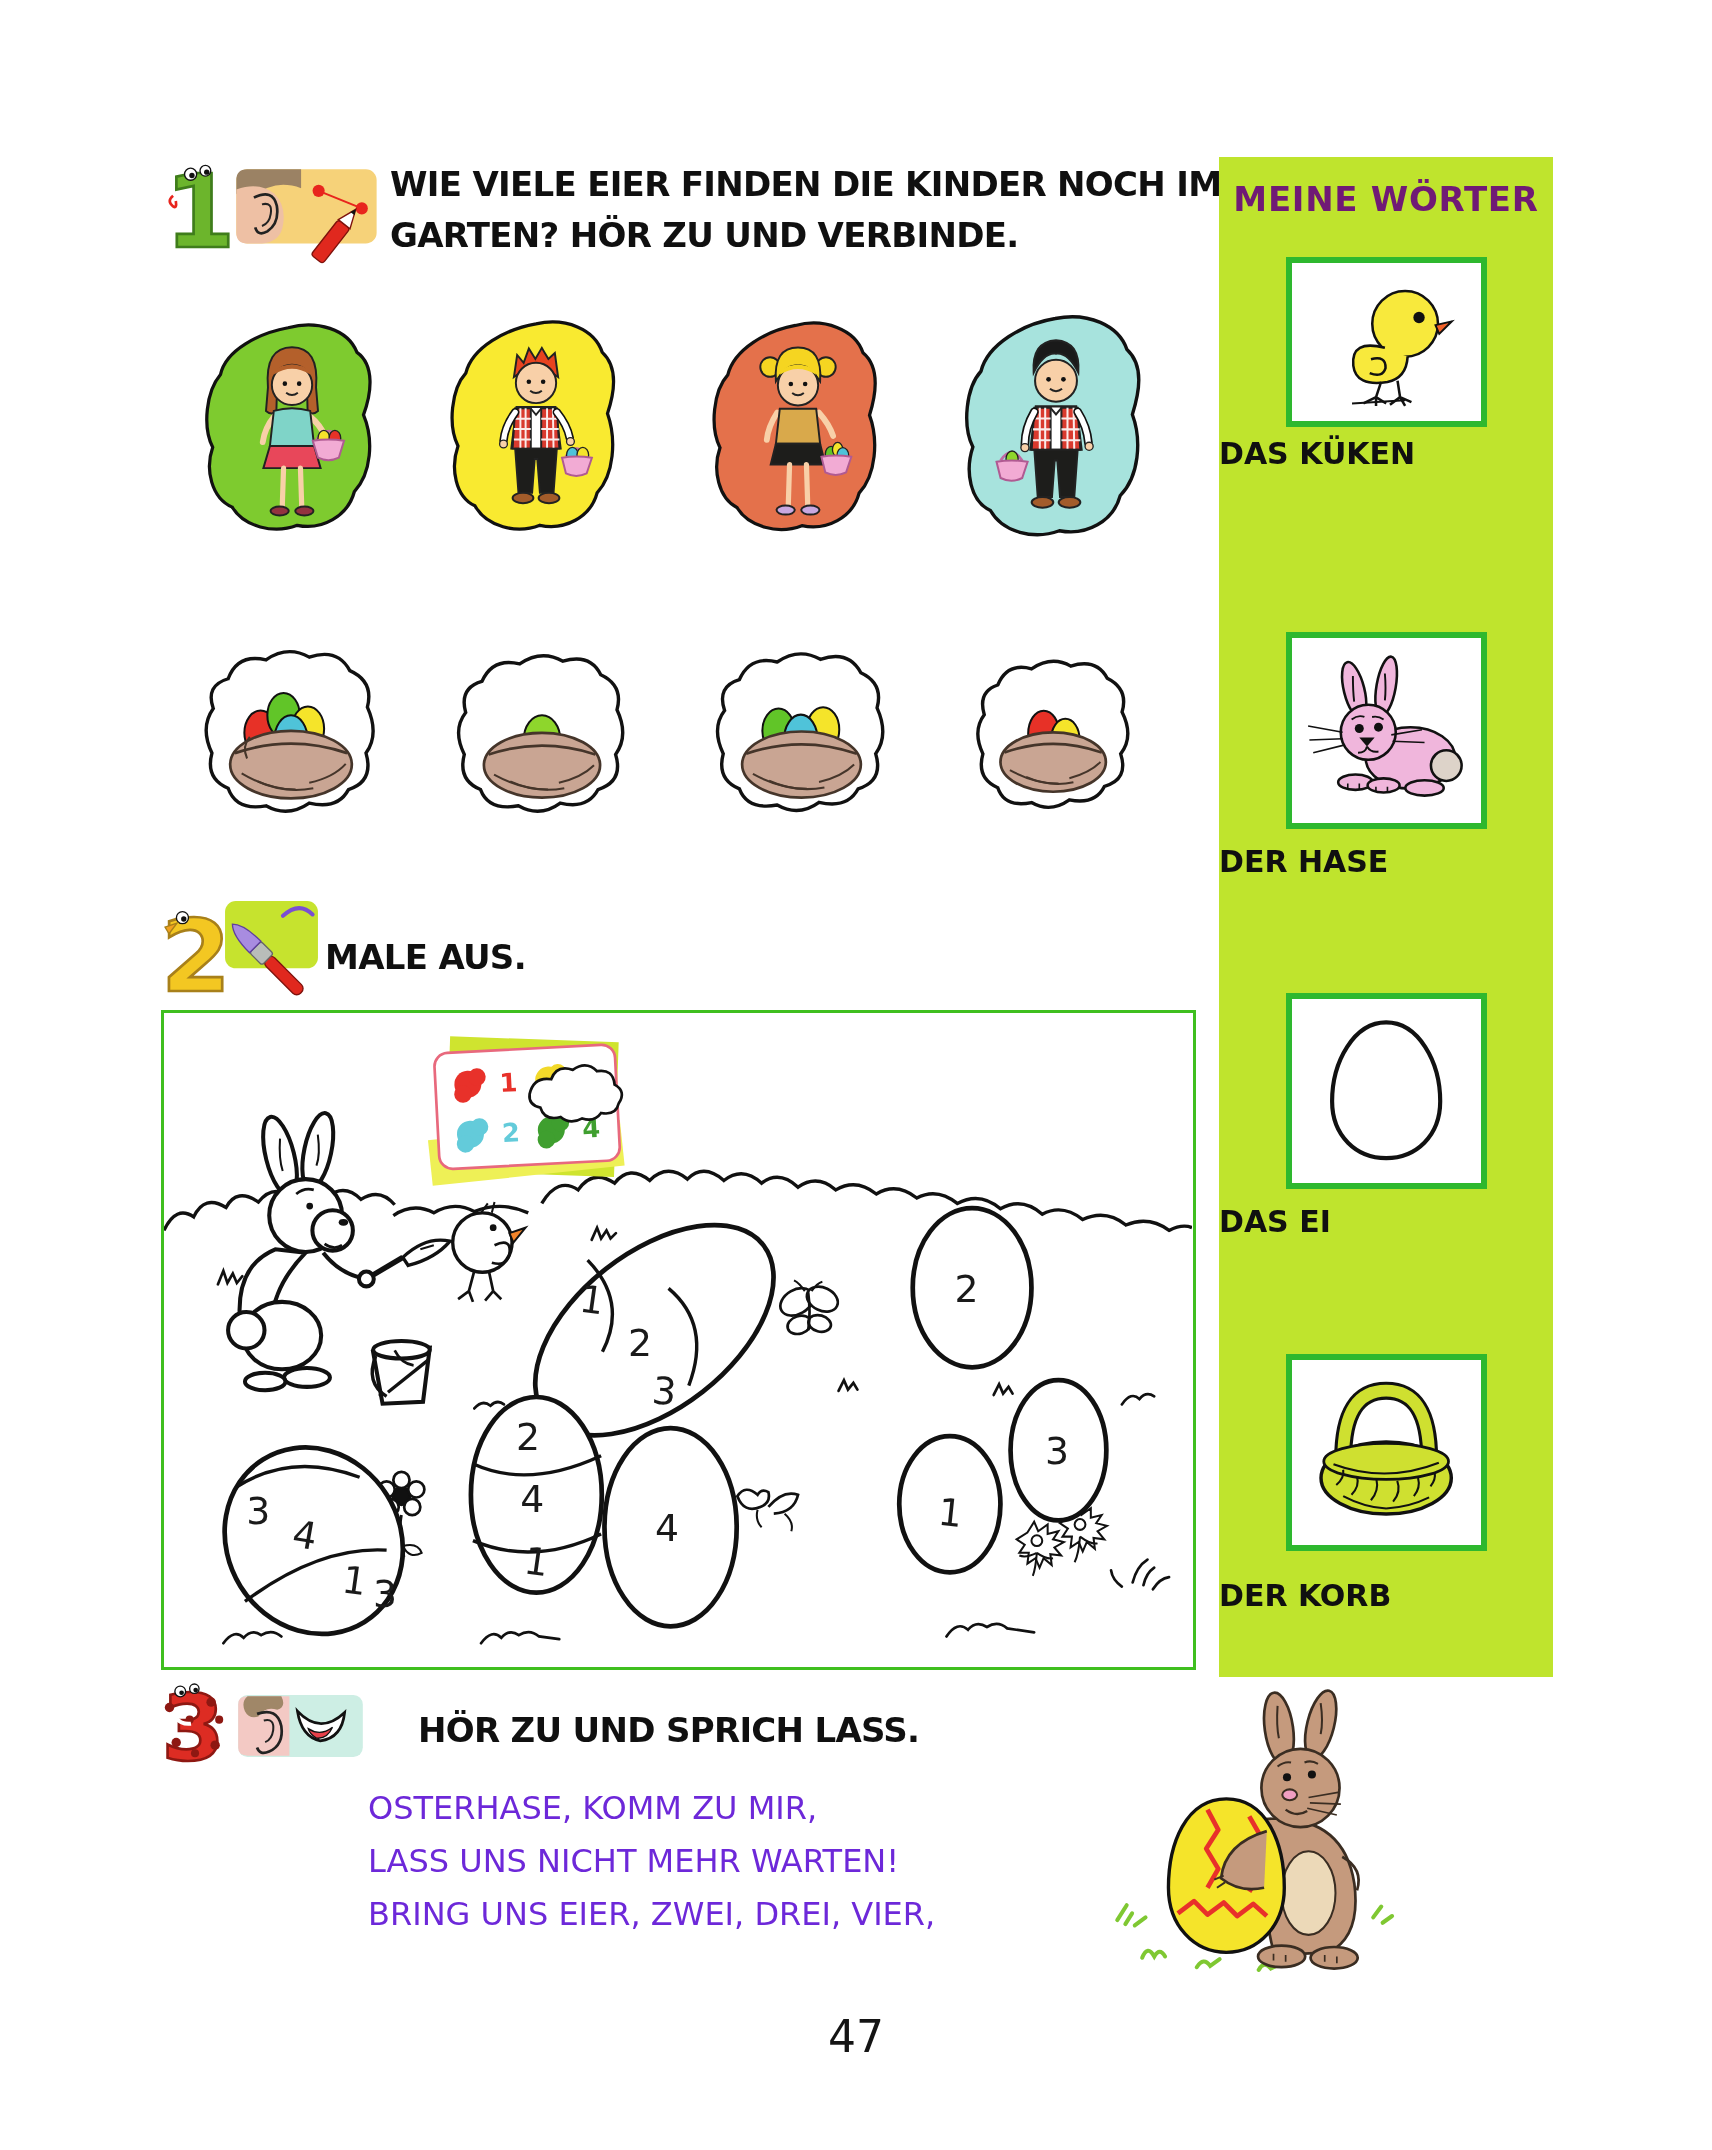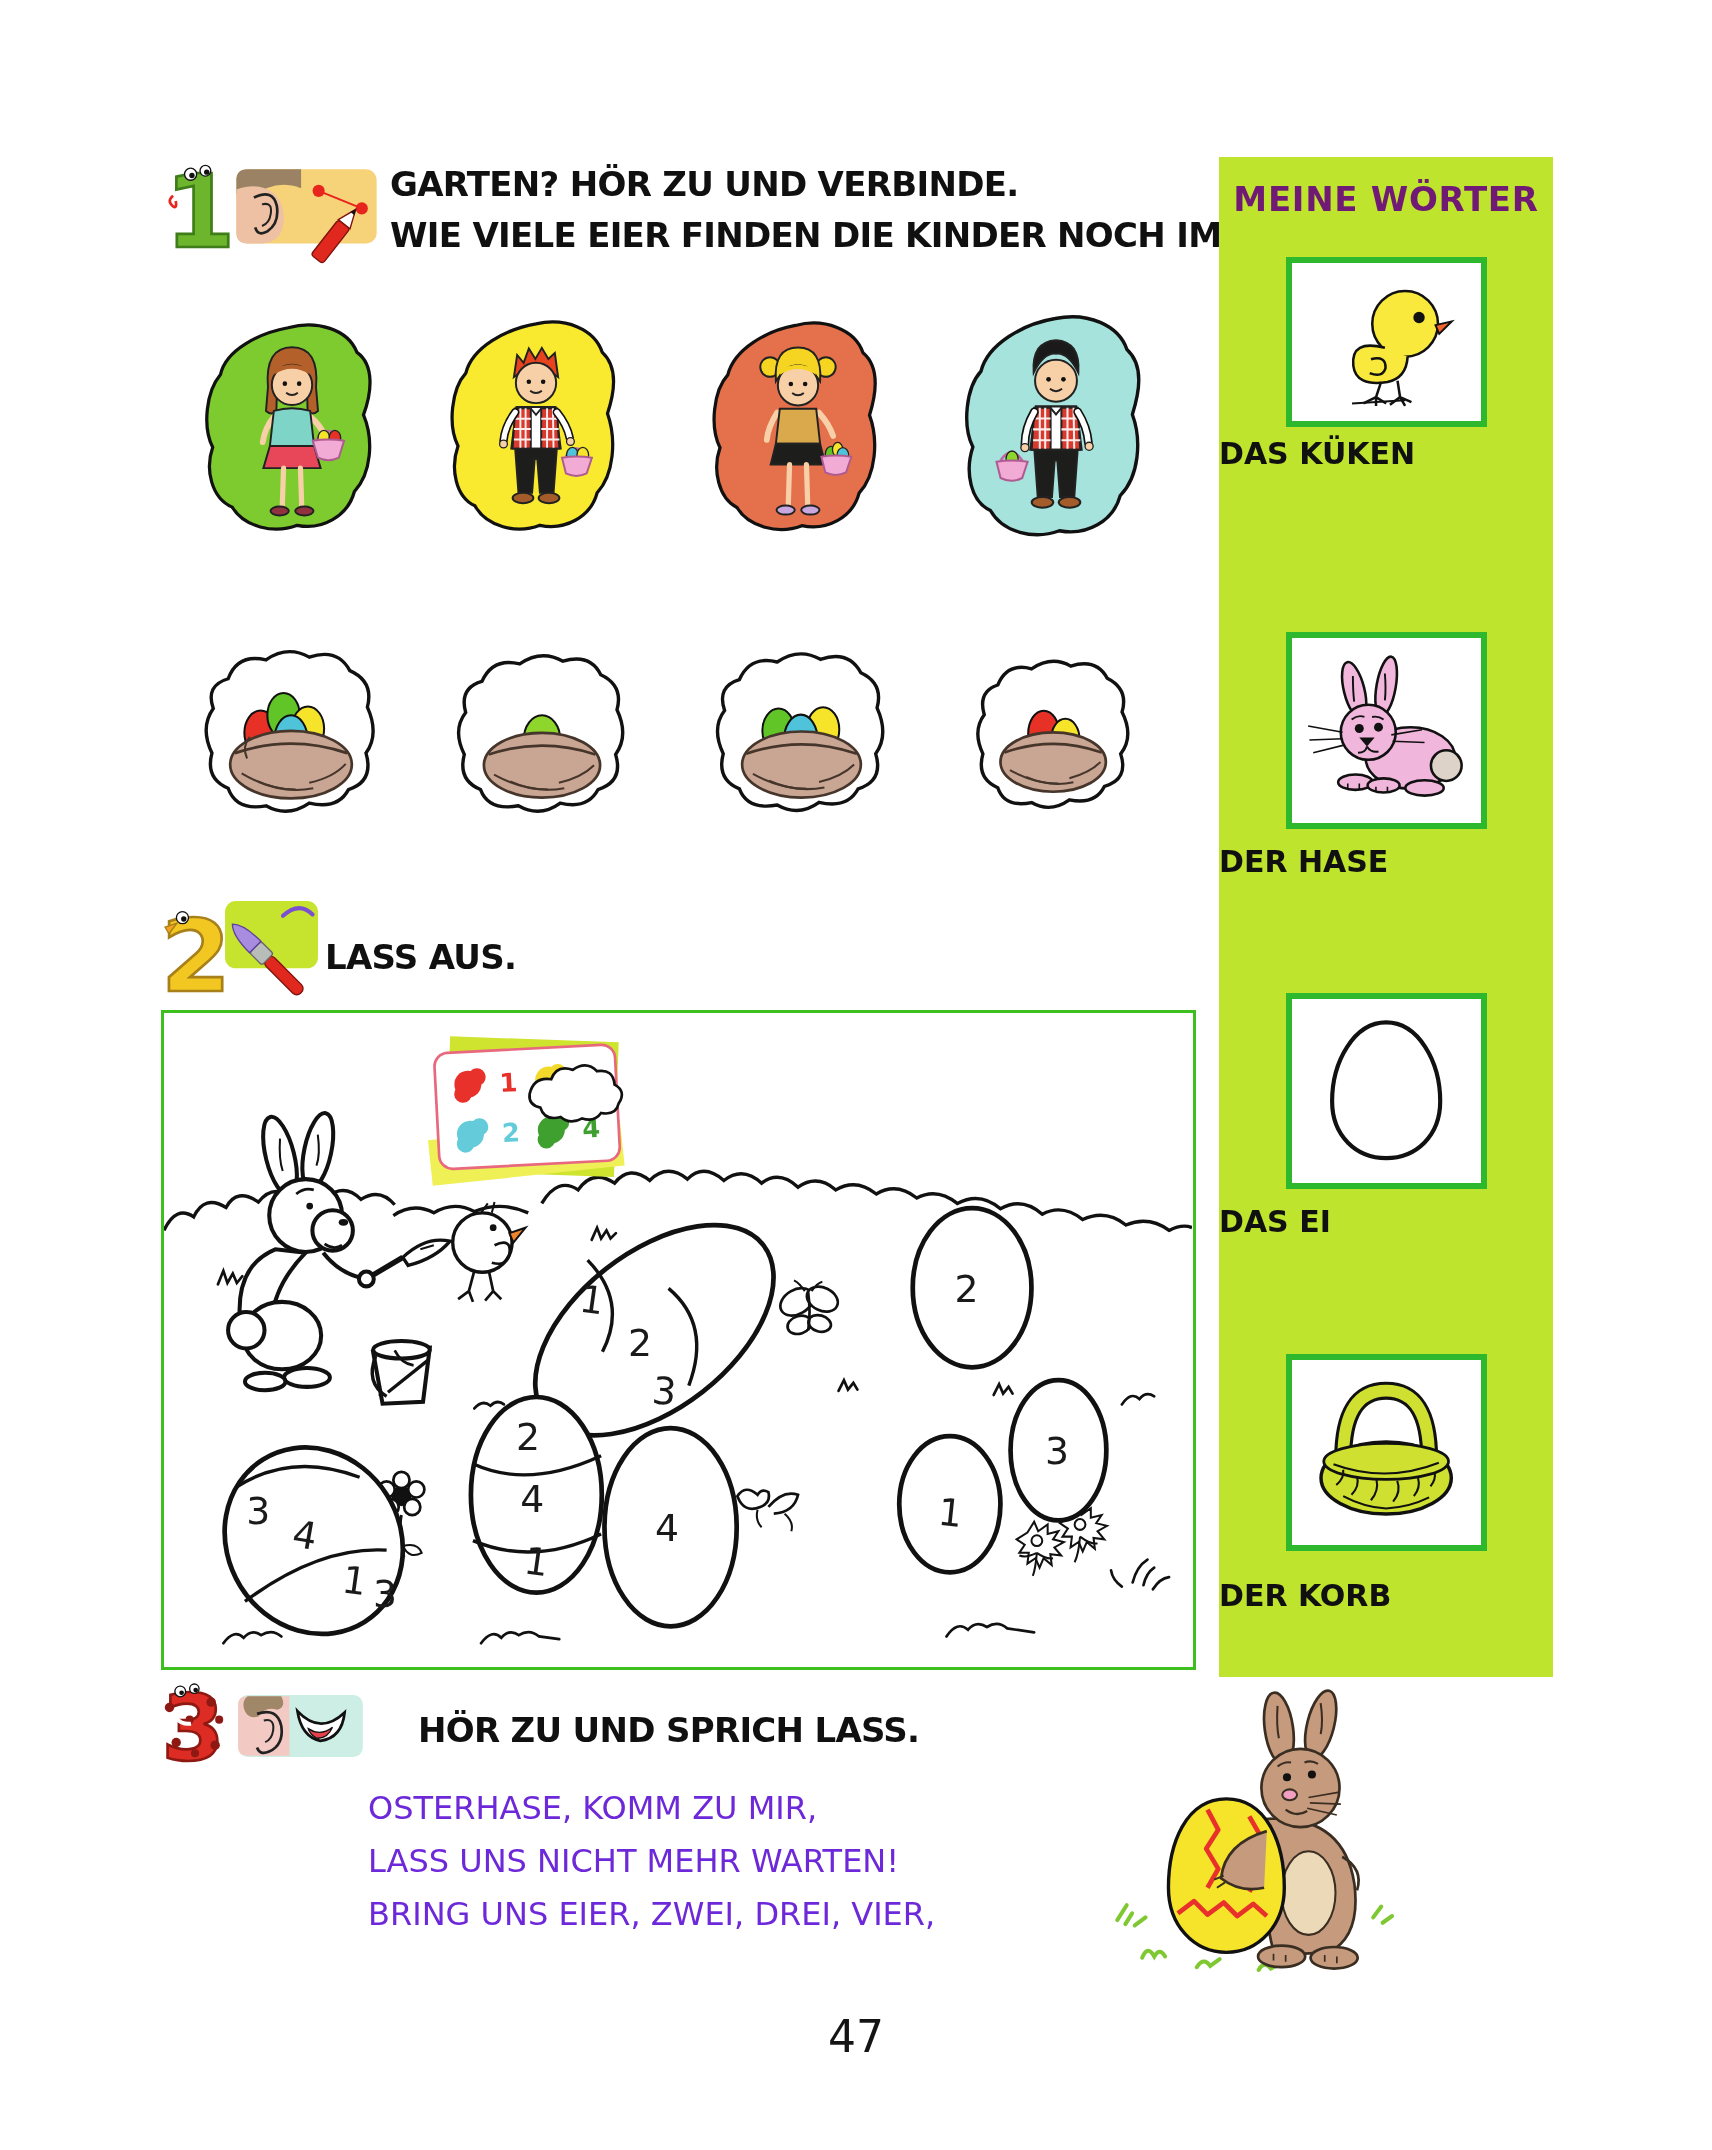--- a/index.html
+++ b/index.html
@@ -44,22 +44,22 @@
     <circle cx="188" cy="64" r="9" fill="#e8251d"></circle>
     <path d="M124,38 L188,64" stroke="#e8251d" stroke-width="3"></path>
     <g transform="rotate(38 152 100)">
       <rect x="141" y="84" width="22" height="66" rx="5" fill="#e0281e" stroke="#7e120c" stroke-width="2"></rect>
       <path d="M141,84 L152,56 L163,84 Z" fill="#fff" stroke="#7e120c" stroke-width="2"></path>
       <path d="M148,64 L152,56 L156,64 Z" fill="#111"></path>
     </g>
   </svg>
 
   <div class="abs ex-title" style="left:390px;top:159px">
+    <div>WIE VIELE EIER FINDEN DIE KINDER NOCH IM</div>
     <div>GARTEN? HÖR ZU UND VERBINDE.</div>
-    <div>WIE VIELE EIER FINDEN DIE KINDER NOCH IM</div>
   </div>
 
   <svg class="abs" style="left:201px;top:313px" width="182" height="229" viewBox="0 0 280 335">
     <path d="M134,14 C178,2 226,16 240,52 C268,72 262,116 250,148 C266,186 262,238 236,266 C226,304 186,326 148,318 C112,332 66,320 48,290 C16,276 6,232 18,198 C2,166 8,112 30,86 C38,48 90,22 134,14 Z" fill="#7ecb2f" stroke="#111" stroke-width="5"></path>
     <g stroke="#222" stroke-width="3">
       <path d="M103,106 Q98,44 140,44 Q182,44 177,106 L180,142 Q171,150 164,142 L163,104 Q152,90 140,90 Q128,90 117,104 L116,142 Q109,150 100,142 Z" fill="#b4602b"></path>
       <circle cx="140" cy="102" r="31" fill="#f8d0a8"></circle>
       <path d="M112,86 Q140,68 168,86 Q166,72 140,70 Q114,72 112,86 Z" fill="#b4602b" stroke="none"></path>
       <circle cx="129" cy="100" r="3.5" fill="#111" stroke="none"></circle>
         <circle cx="151" cy="100" r="3.5" fill="#111" stroke="none"></circle>
@@ -234,21 +234,21 @@
   <svg class="abs" style="left:221px;top:898px" width="101" height="105" viewBox="0 0 150 155">
     <rect x="6" y="4" rx="16" width="138" height="100" fill="#c6e32e"></rect>
     <g transform="rotate(-45 70 90)">
       <rect x="60" y="88" width="18" height="72" rx="8" fill="#e0281e" stroke="#7e120c" stroke-width="2"></rect>
       <rect x="57" y="64" width="24" height="26" rx="4" fill="#b9bdb9" stroke="#666" stroke-width="2"></rect>
       <path d="M57,64 Q57,28 69,16 Q81,28 81,64 Z" fill="#a88ce0" stroke="#5f3f9e" stroke-width="2"></path>
     </g>
     <path d="M92,26 Q116,4 136,24" fill="none" stroke="#7a4fd2" stroke-width="6" stroke-linecap="round"></path>
   </svg>
 
-  <div class="abs ex-title" style="left:325px;top:932px">LASS AUS.</div>
+  <div class="abs ex-title" style="left:325px;top:932px">MALE AUS.</div>
 
   <div class="color-box">
     <svg width="1028" height="654" viewBox="0 0 1524 969">
 
       <g fill="none" stroke="#111" stroke-width="5">
         <path d="M0,322 Q18,284 44,302 Q60,268 92,288 Q108,258 140,280 Q162,252 190,274 Q216,250 242,272 Q268,252 292,276 Q320,258 342,284"></path>
         <path d="M560,282 Q584,242 614,262 Q636,230 668,252 Q690,224 720,248 Q746,222 776,246 Q800,222 830,248 Q858,226 886,252 Q912,232 940,258 Q968,238 996,262 Q1026,244 1056,268 Q1086,250 1116,274 Q1146,258 1176,282 Q1210,264 1240,290 Q1272,272 1302,298 Q1332,282 1362,306 Q1396,290 1426,314 Q1460,300 1490,322 Q1510,312 1524,318"></path>
         <path d="M340,300 Q370,280 400,296 Q430,278 460,294 Q500,278 540,296"></path>
       </g>
 

